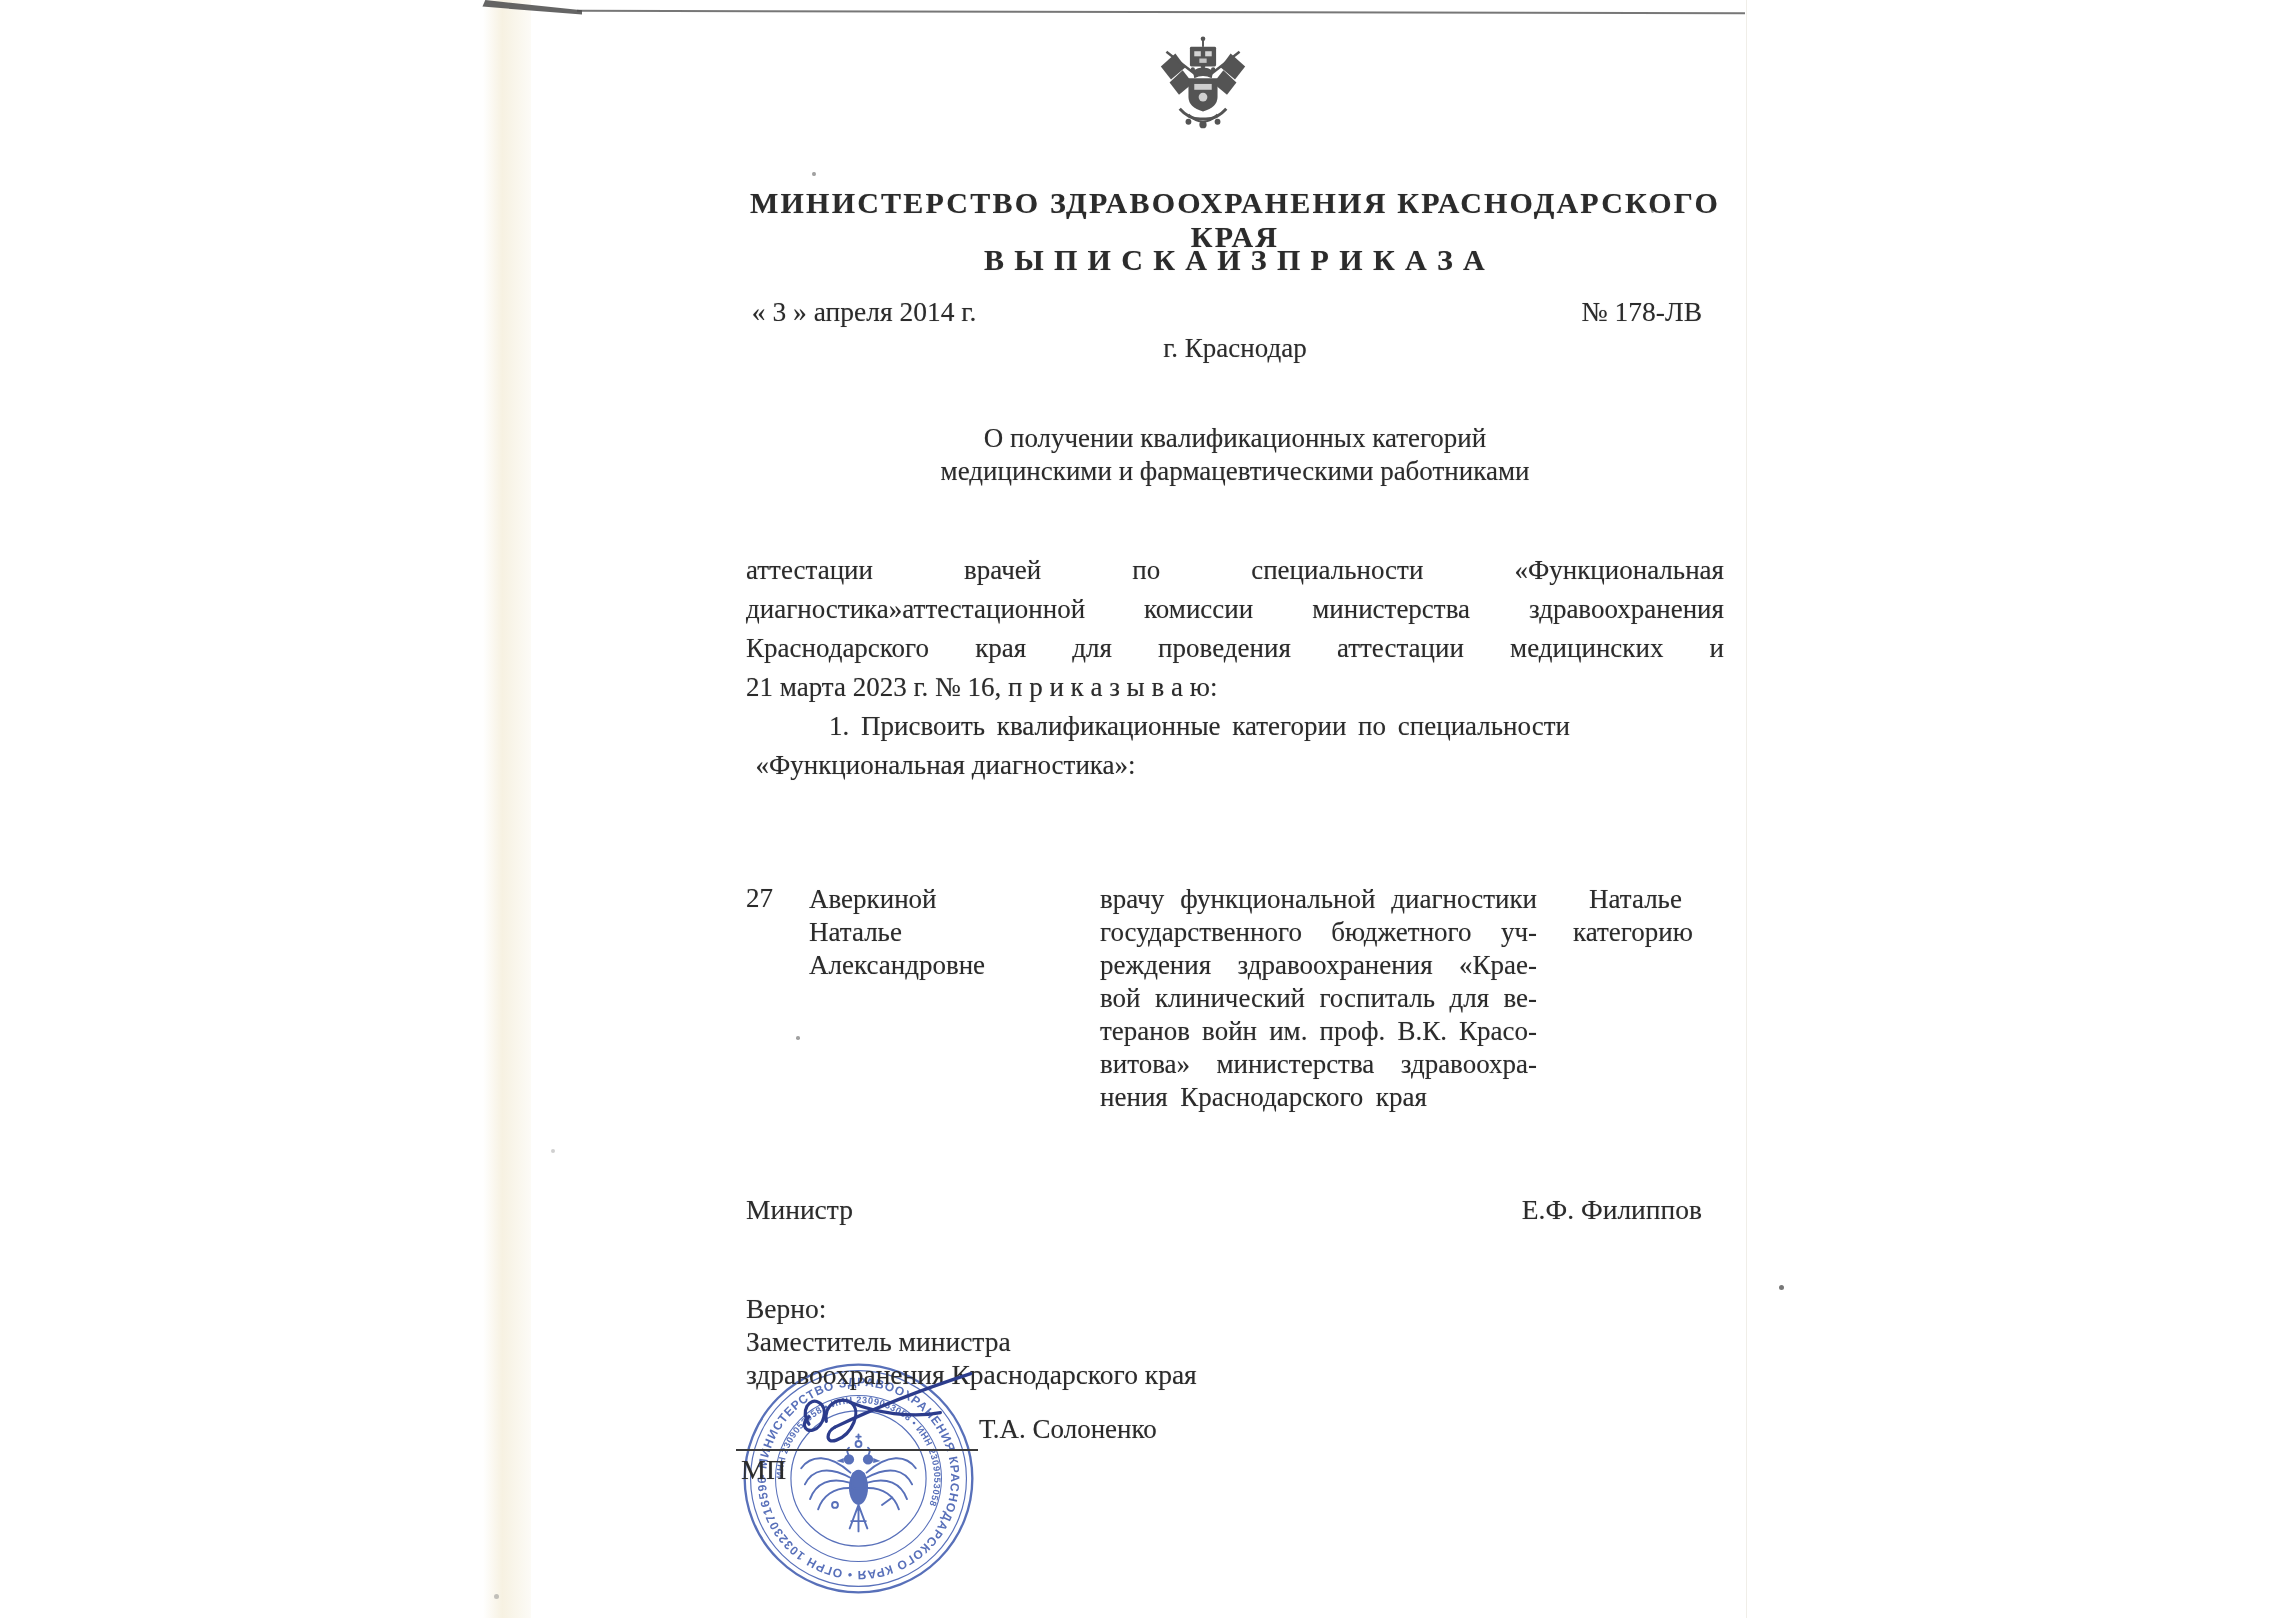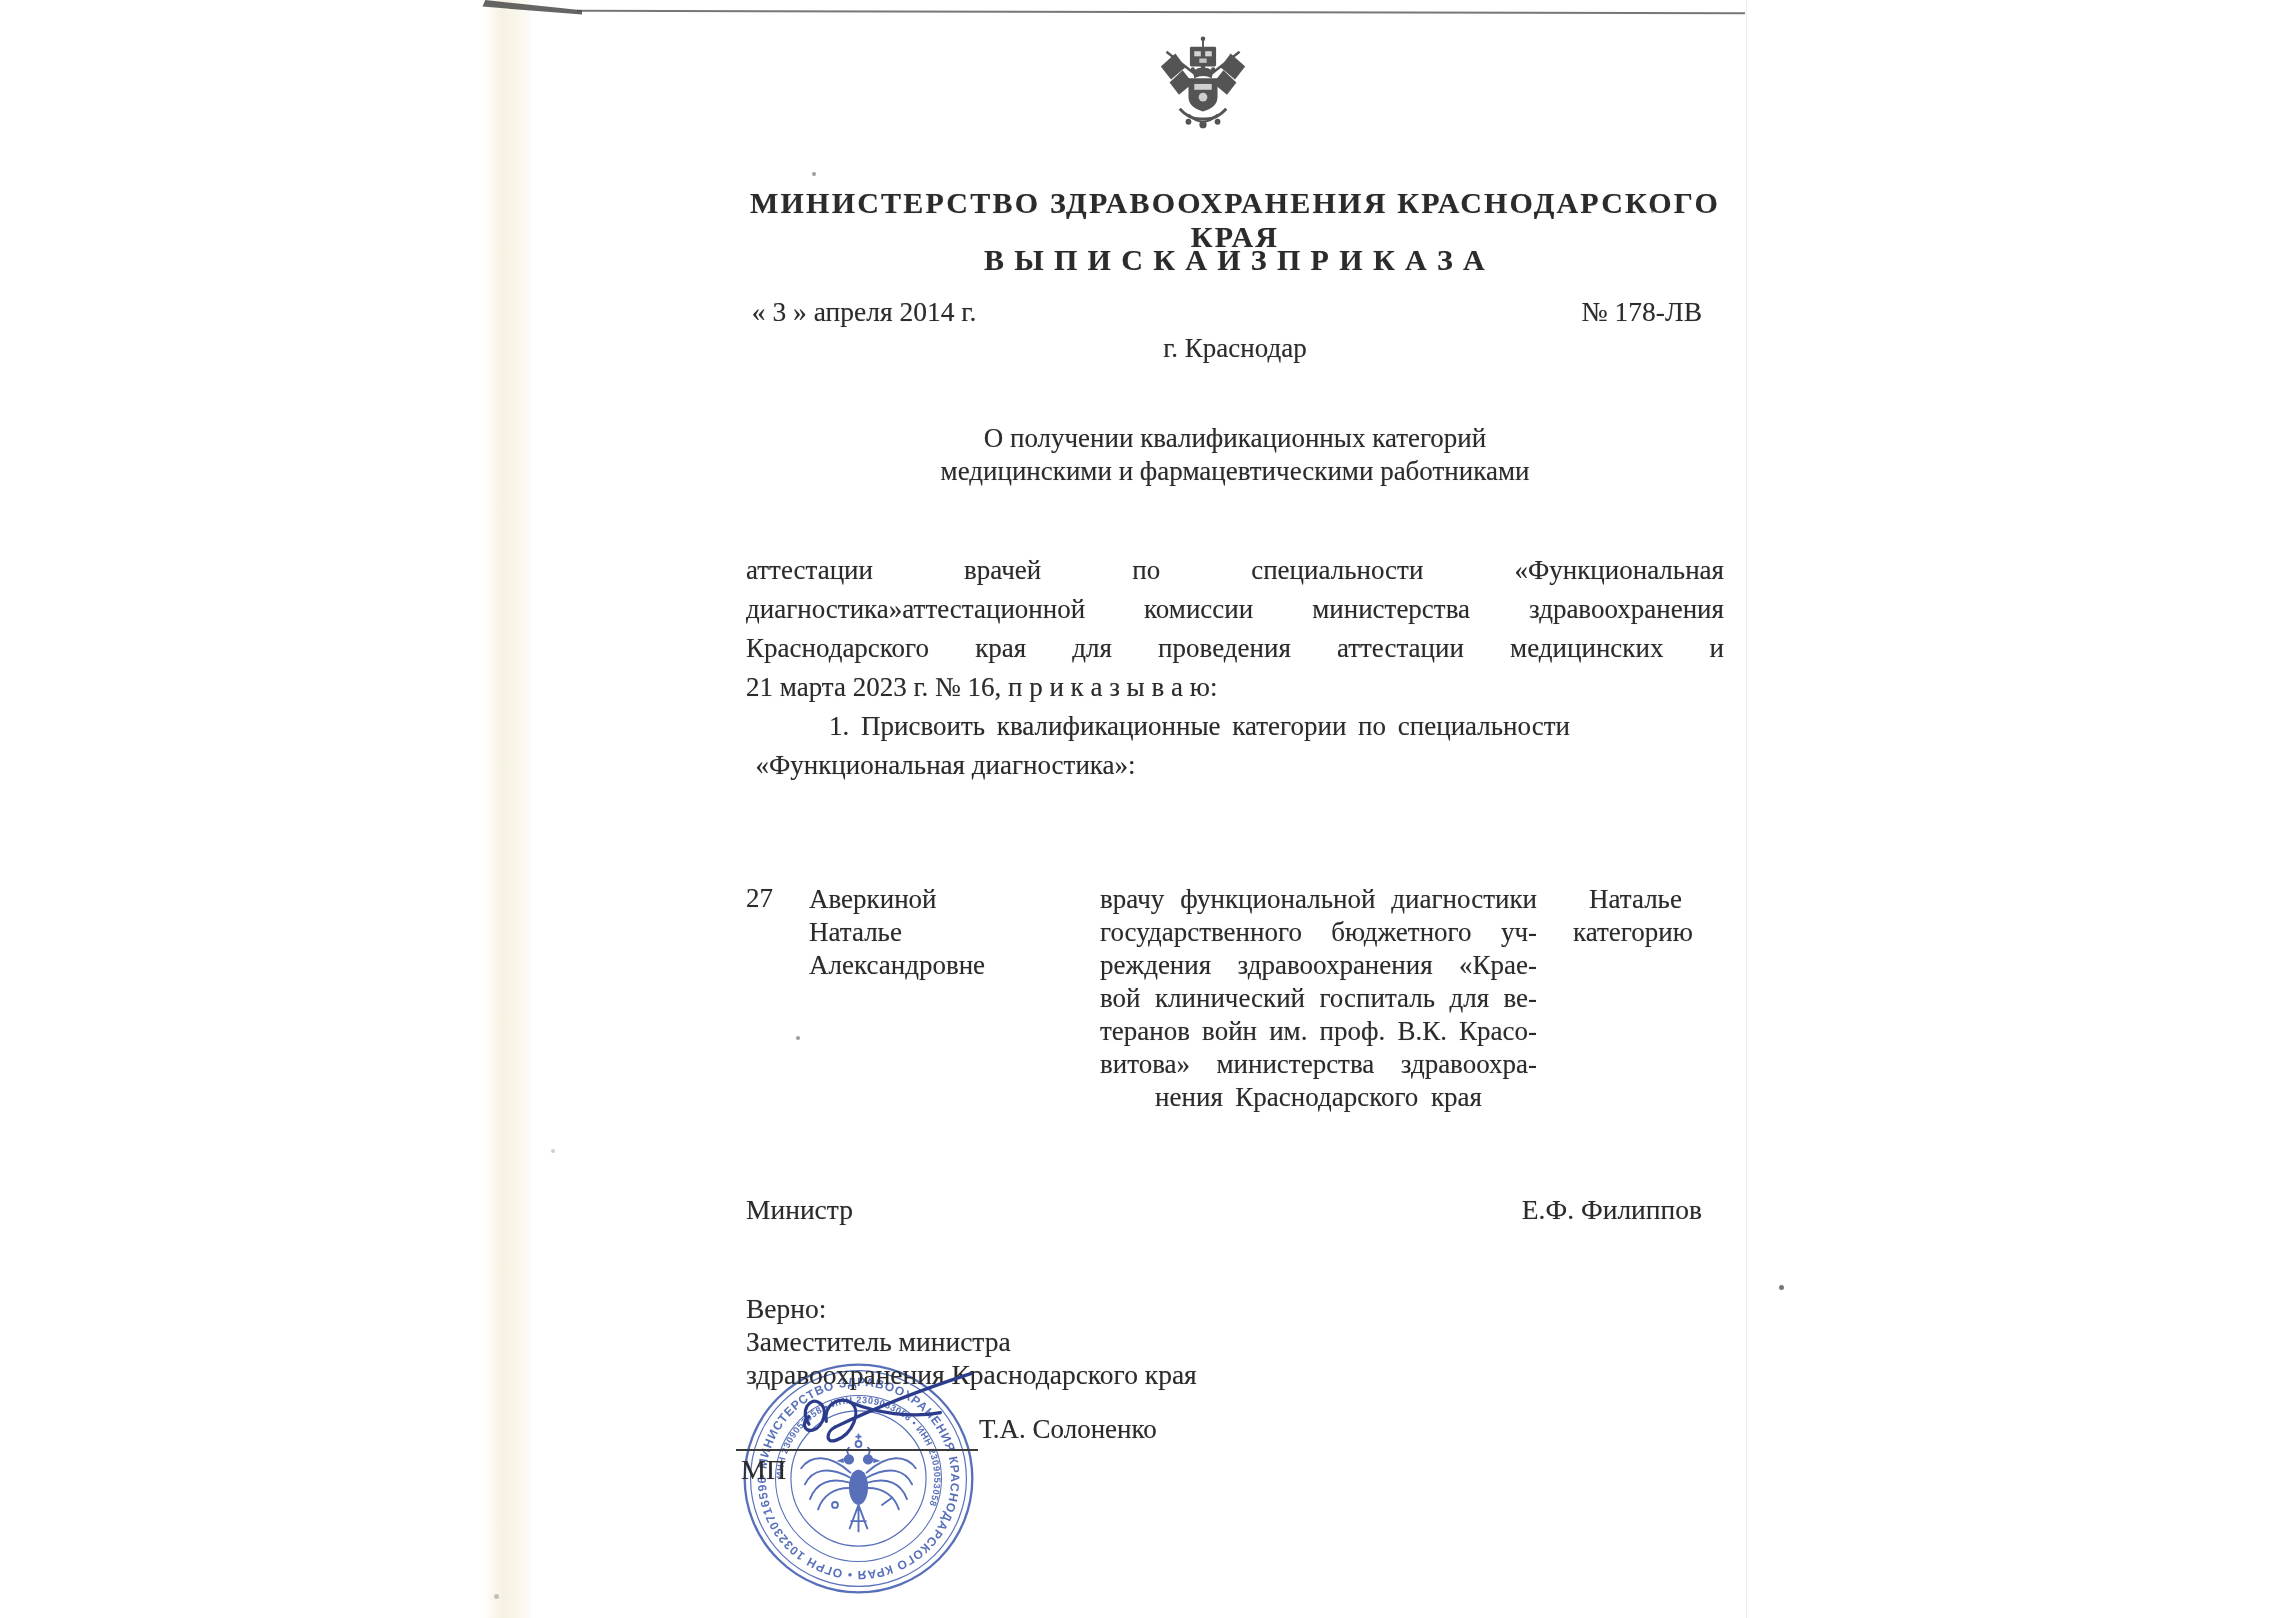--- a/index.html
+++ b/index.html
@@ -29,21 +29,21 @@
   
   .body-par{left:746px;top:551px;width:978px;font-size:27px;line-height:39px;}
   .jl{text-align:justify;text-align-last:justify;}
   .ind{text-indent:83px;}
   .sp1{word-spacing:5px;}
   .pl2{padding-left:9.4px;}
   
   .row-num{left:746px;top:883px;width:51px;font-size:27px;}
   .row-name{left:809px;top:883px;width:203px;font-size:27px;line-height:33px;}
   .row-assign{left:1100px;top:883px;width:437px;font-size:27px;line-height:33px;}
-  .row-assign .last{word-spacing:5.8px;text-align:center;}
+  .row-assign .last{word-spacing:5.8px;}
   .row-cat{left:1573px;top:883px;width:152px;font-size:27px;line-height:33px;}
   .row-cat .c0{padding-left:16px;}
   
   .minister-row{left:746px;top:1194px;width:978px;display:flex;justify-content:space-between;font-size:27.5px;}
   .minister-row .mn{padding-right:22px;}
   .verno{left:746px;top:1293px;font-size:27.5px;}
   .dep1{left:746px;top:1326px;font-size:27.5px;}
   .dep2{left:746px;top:1359px;font-size:27.5px;}
   .dep-name{left:979px;top:1414px;font-size:27px;z-index:5;}
   .sig-line{left:736px;top:1449px;width:242px;height:2.2px;background:#3a3a3a;z-index:4;}

